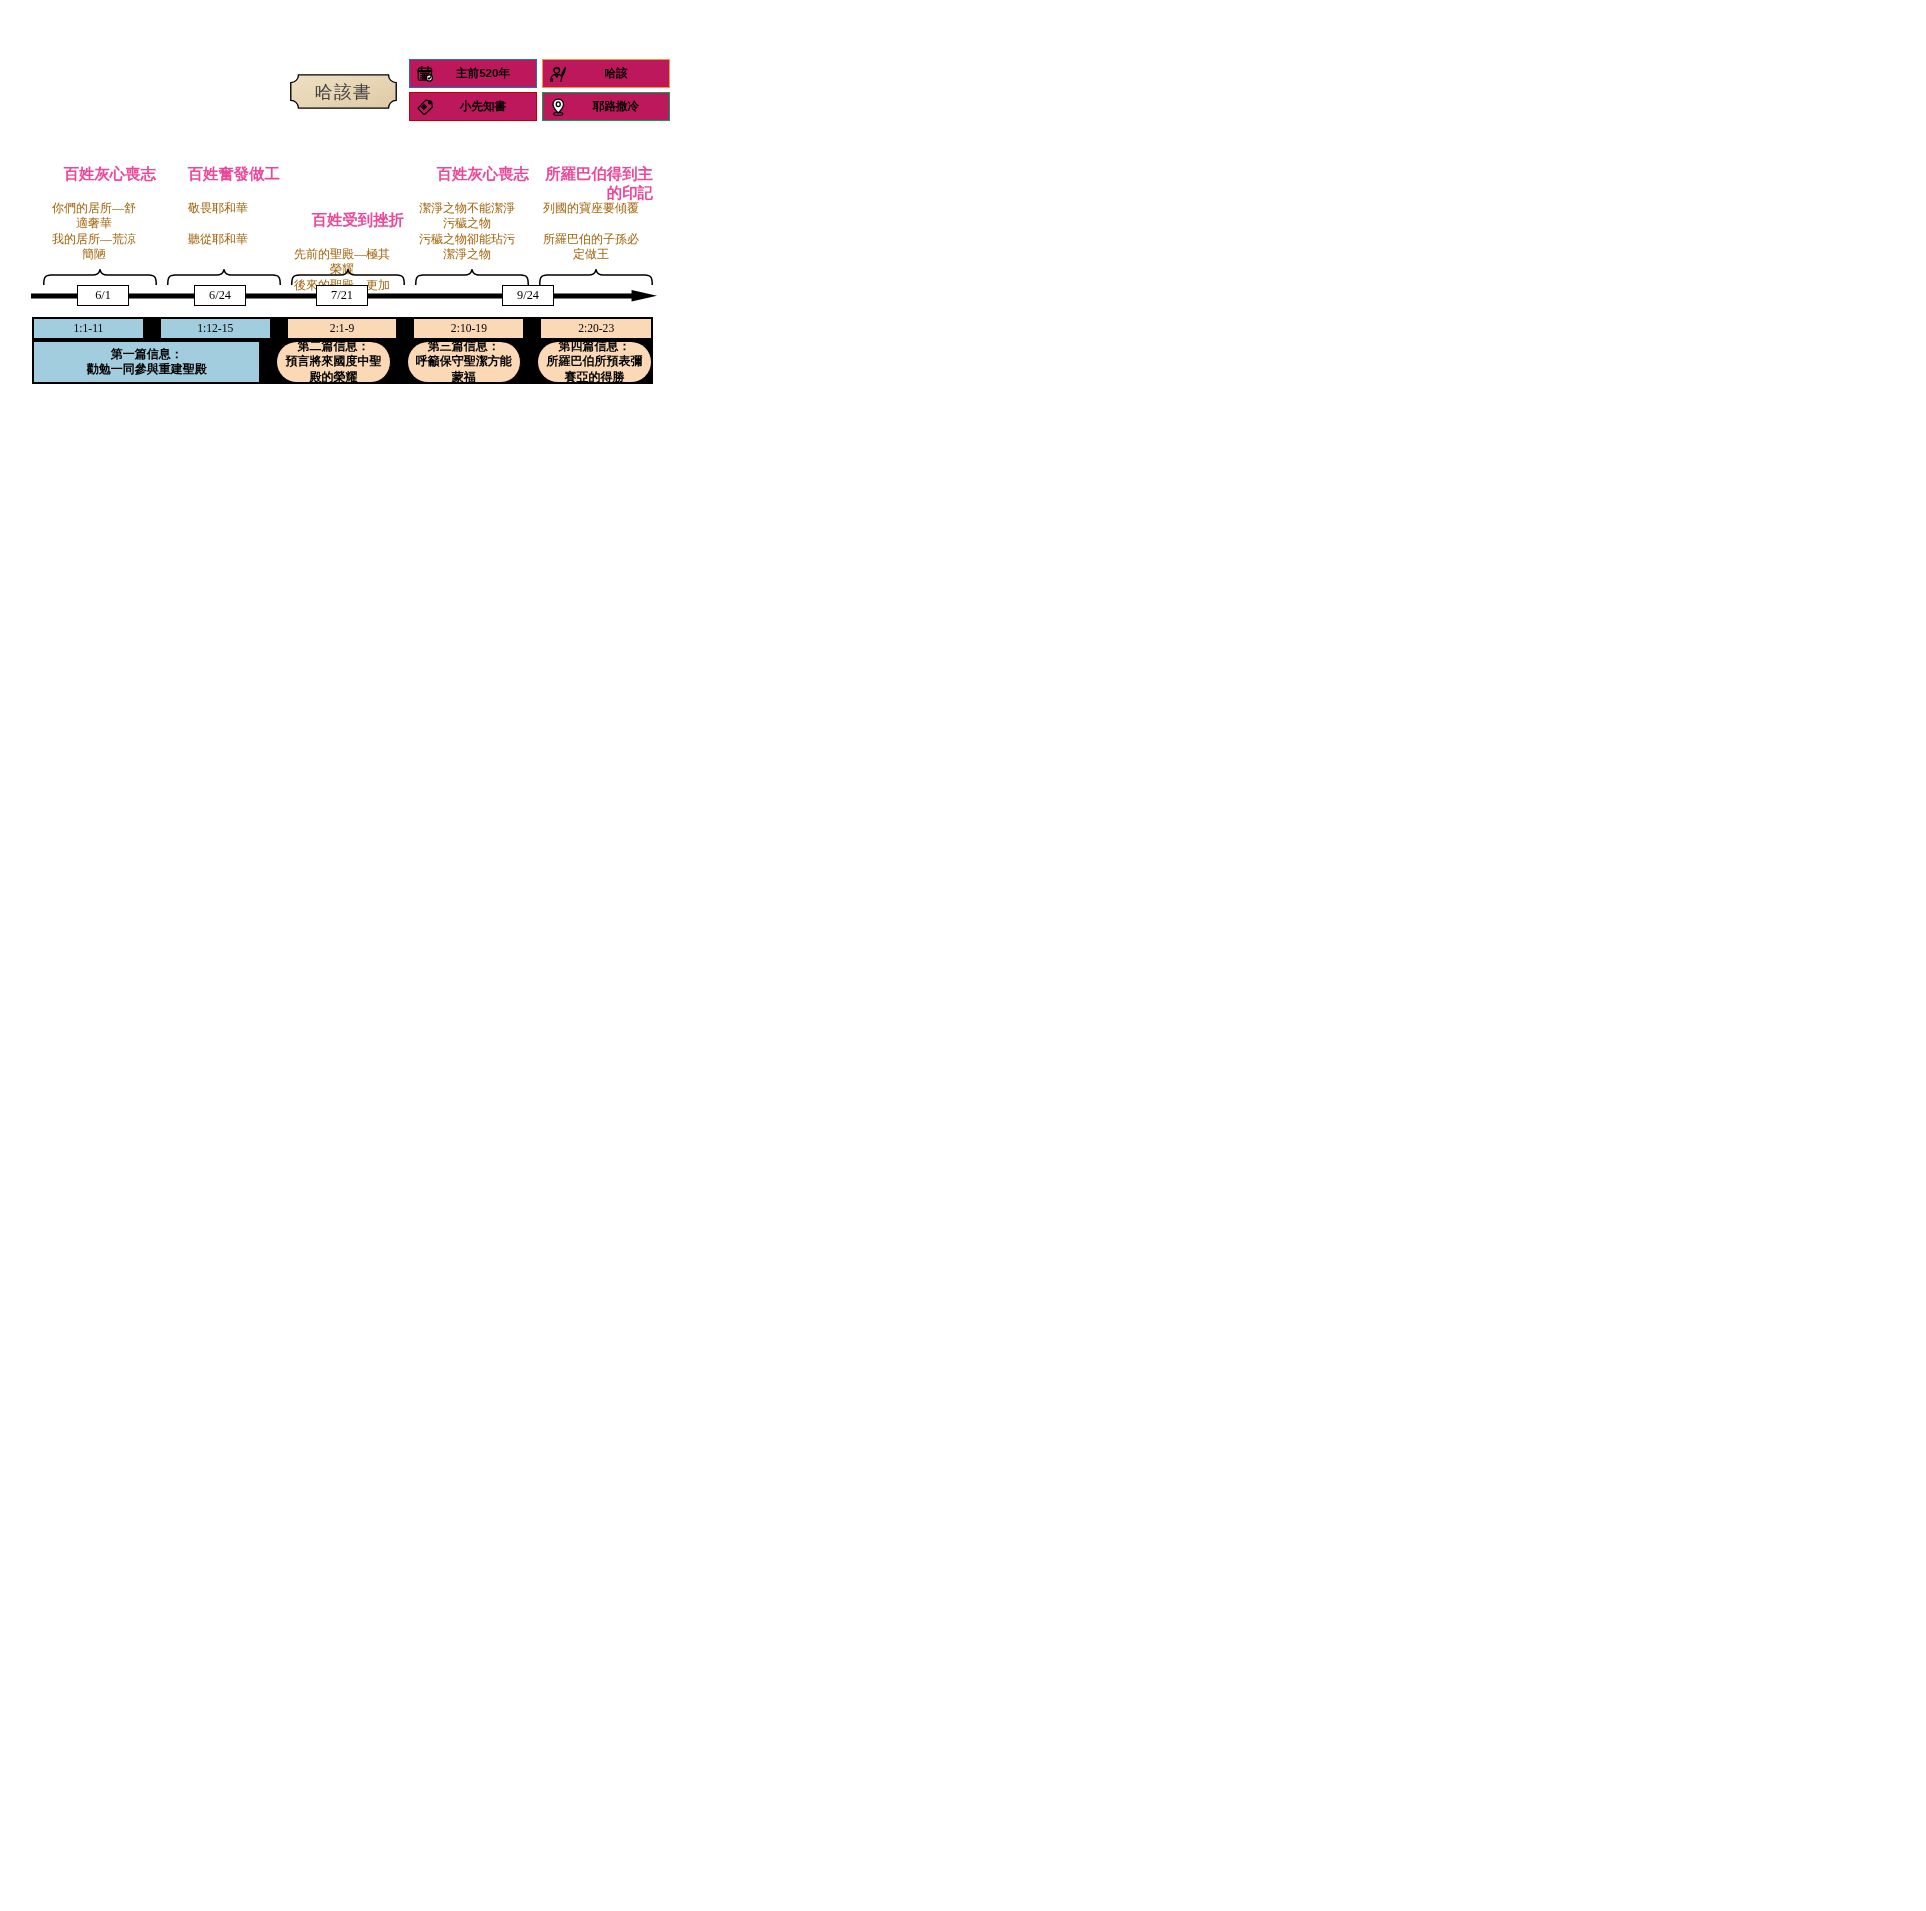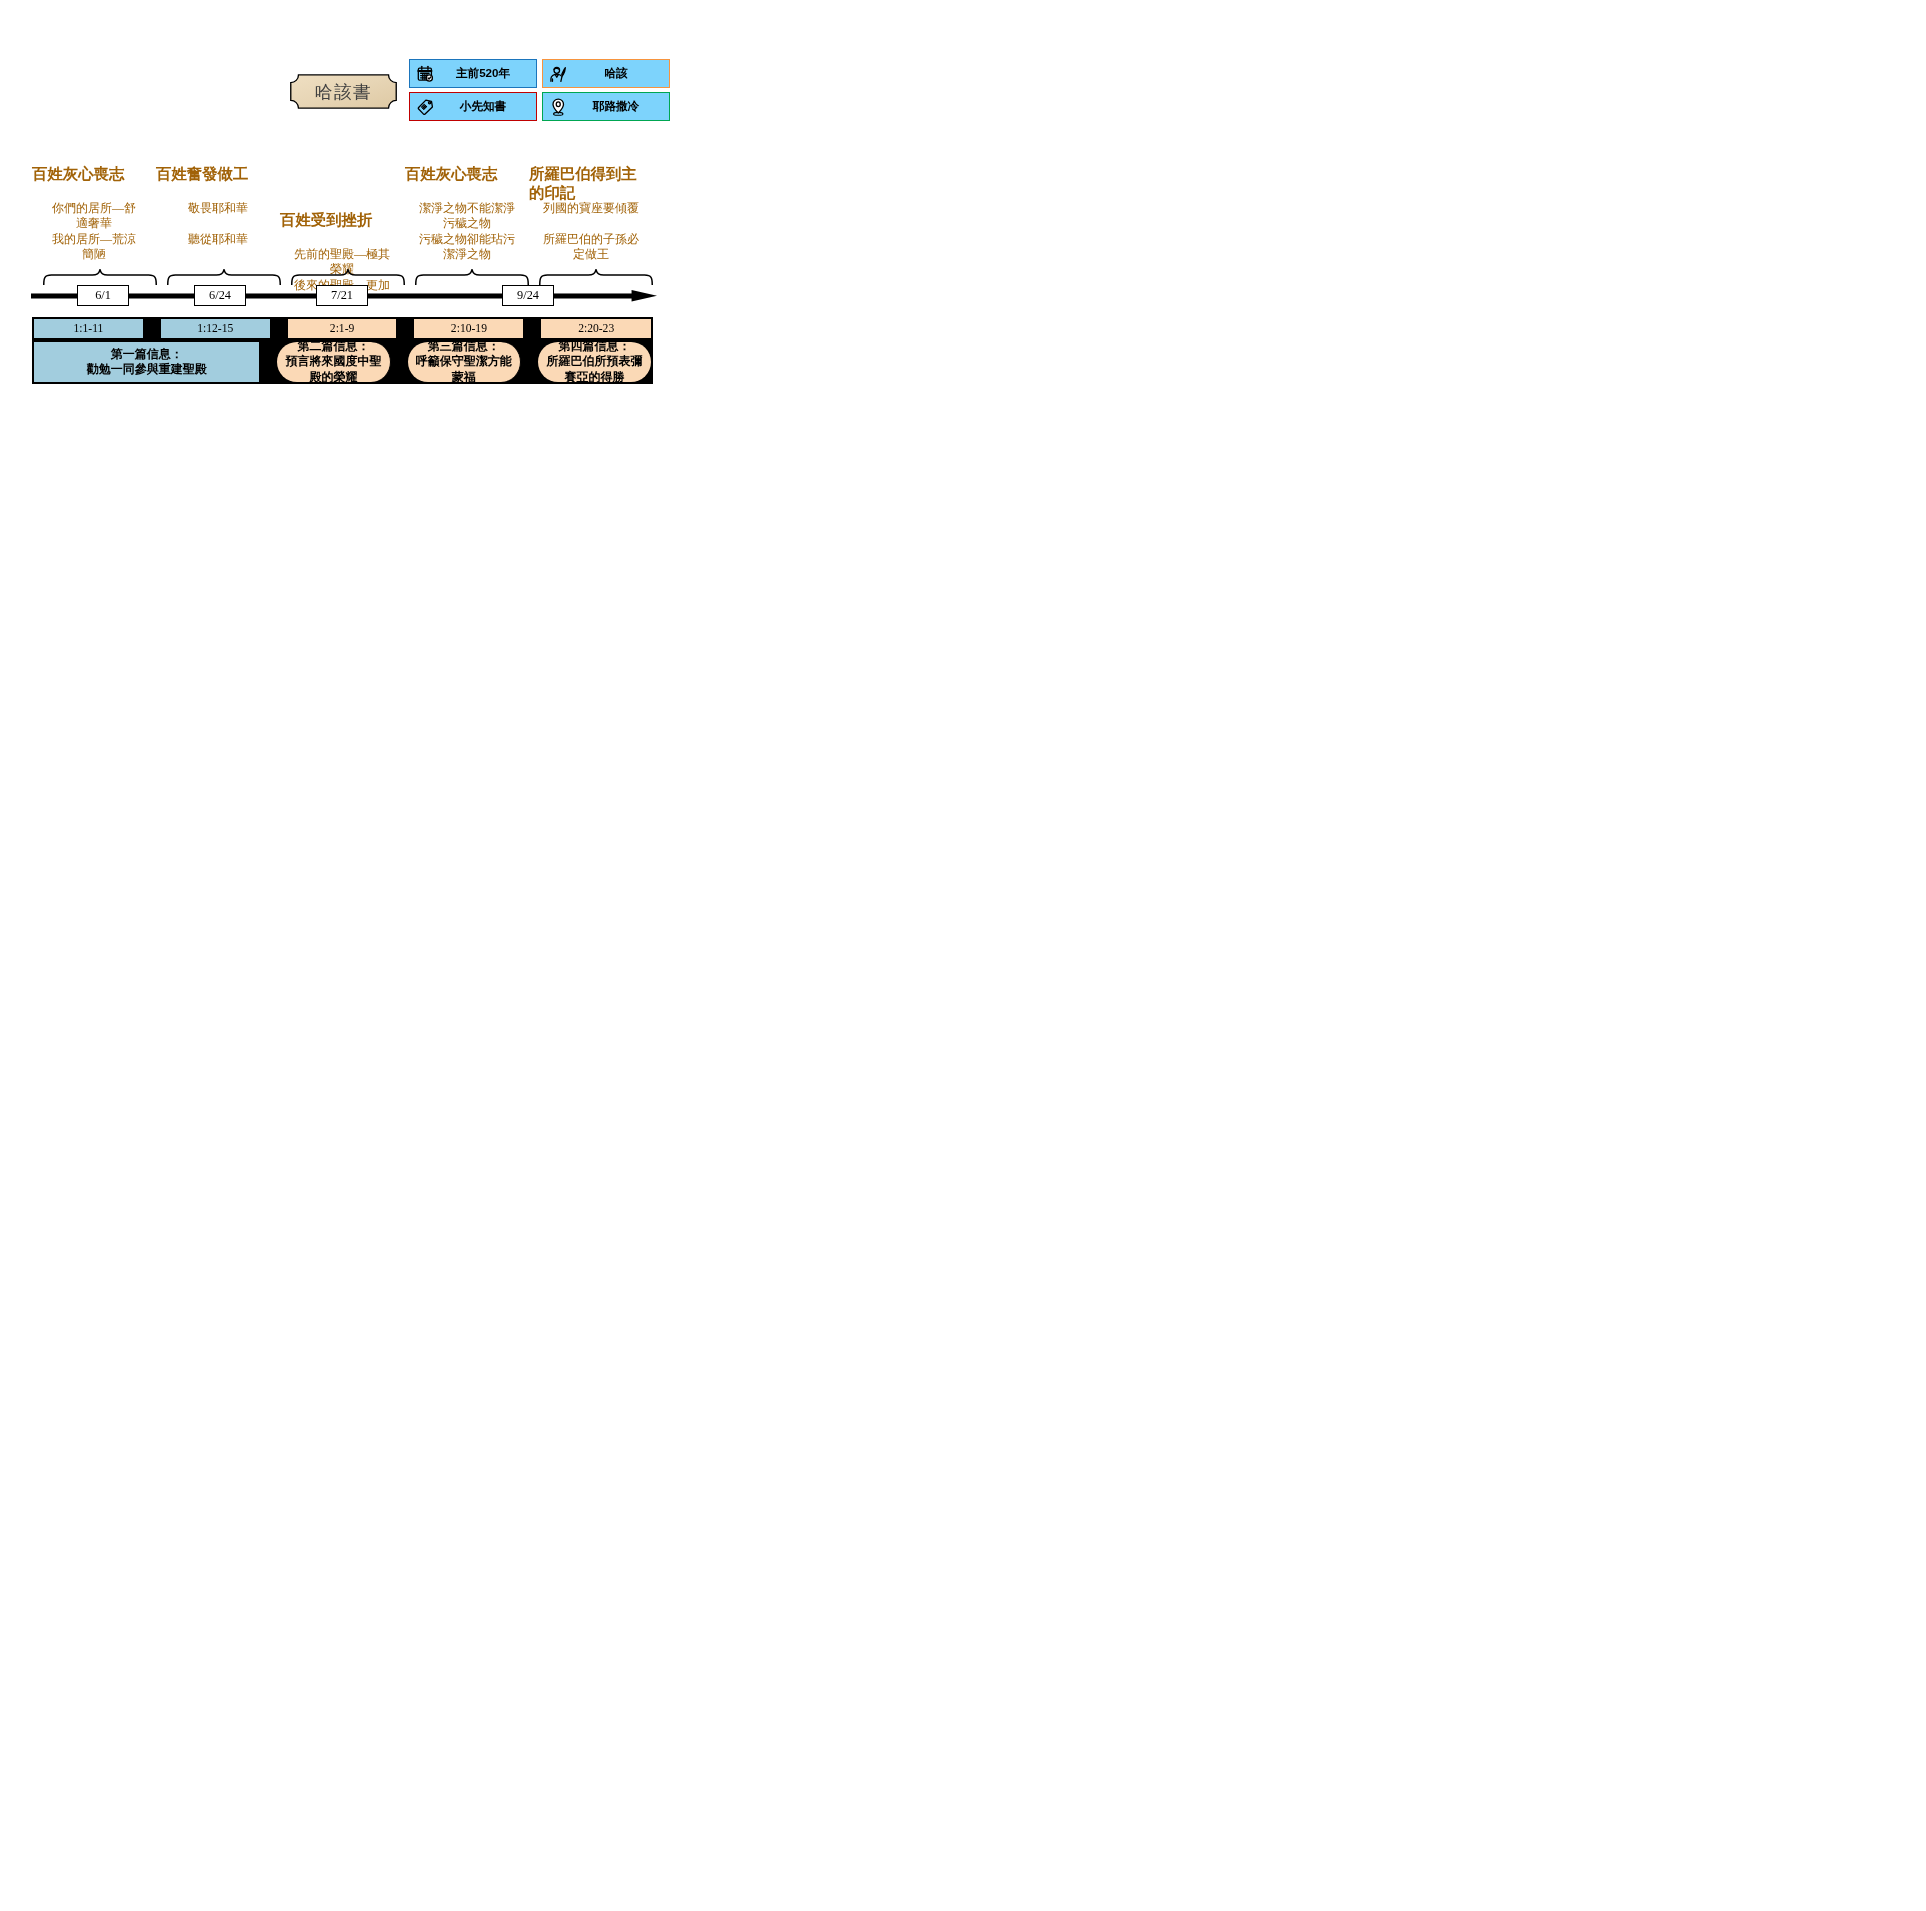--- a/index.html
+++ b/index.html
@@ -8,35 +8,35 @@
   .abs{position:absolute;}
 
   
   .plaque{left:290px;top:74px;width:107px;height:35px;}
   .plaque svg{position:absolute;left:0;top:0;width:100%;height:100%;}
   .plaque-text{position:absolute;inset:0;display:flex;align-items:center;justify-content:center;
     font-family:"Liberation Serif","DejaVu Serif",serif;
     font-size:17.7px;letter-spacing:1.5px;color:#404040;}
 
   
-  .ibox{width:128px;height:29px;background:#7dd3fc;box-sizing:border-box;}
+  .ibox{width:128px;height:29px;background:#be185d;box-sizing:border-box;}
   .ibox .icon{position:absolute;left:6.2px;top:50%;transform:translateY(-50%);width:18.5px;height:18.5px;}
   .ibox .icon svg{width:100%;height:100%;stroke:#000;fill:none;stroke-width:1.7;
     stroke-linecap:round;stroke-linejoin:round;}
   .ibox-label{position:absolute;left:20px;right:0;top:0;bottom:0;display:flex;align-items:center;
     justify-content:center;font-weight:bold;font-size:11.6px;color:#000;}
   .ibox-date{left:409px;top:59px;border:1.9px solid #1B75BC;}
   .ibox-author{left:542px;top:59px;border:1.9px solid #F7943E;}
   .ibox-category{left:409px;top:92px;border:1.9px solid #C00000;}
   .ibox-location{left:542px;top:92px;border:1.9px solid #00A651;}
 
   
   .sec{width:124px;top:165px;height:116px;}
-  .sec-header{font-weight:bold;font-size:15.4px;line-height:18.5px;color:#a16207;
-    text-align:left;white-space:pre-line;}
+  .sec-header{font-weight:bold;font-size:15.4px;line-height:18.5px;color:#ec4899;
+    text-align:right;white-space:pre-line;}
   .sec-body{position:absolute;top:36px;left:-2.3px;right:-2.3px;
     font-family:"Liberation Serif","DejaVu Serif",serif;
     font-size:12px;line-height:15.4px;color:#a16207;text-align:center;white-space:pre-line;}
   .sec1{left:32px;}.sec2{left:156px;}.sec3{left:280px;margin-top:46px;}.sec4{left:405px;}.sec5{left:529px;}
 
   
   .brace{top:269px;width:114px;height:16px;}
   .brace svg{width:100%;height:100%;}
   .brace path{fill:none;stroke:#000;stroke-width:4;stroke-linecap:round;}
   .brace1{left:43px;}.brace2{left:167px;}.brace3{left:291px;}.brace4{left:415px;}.brace5{left:539px;}

